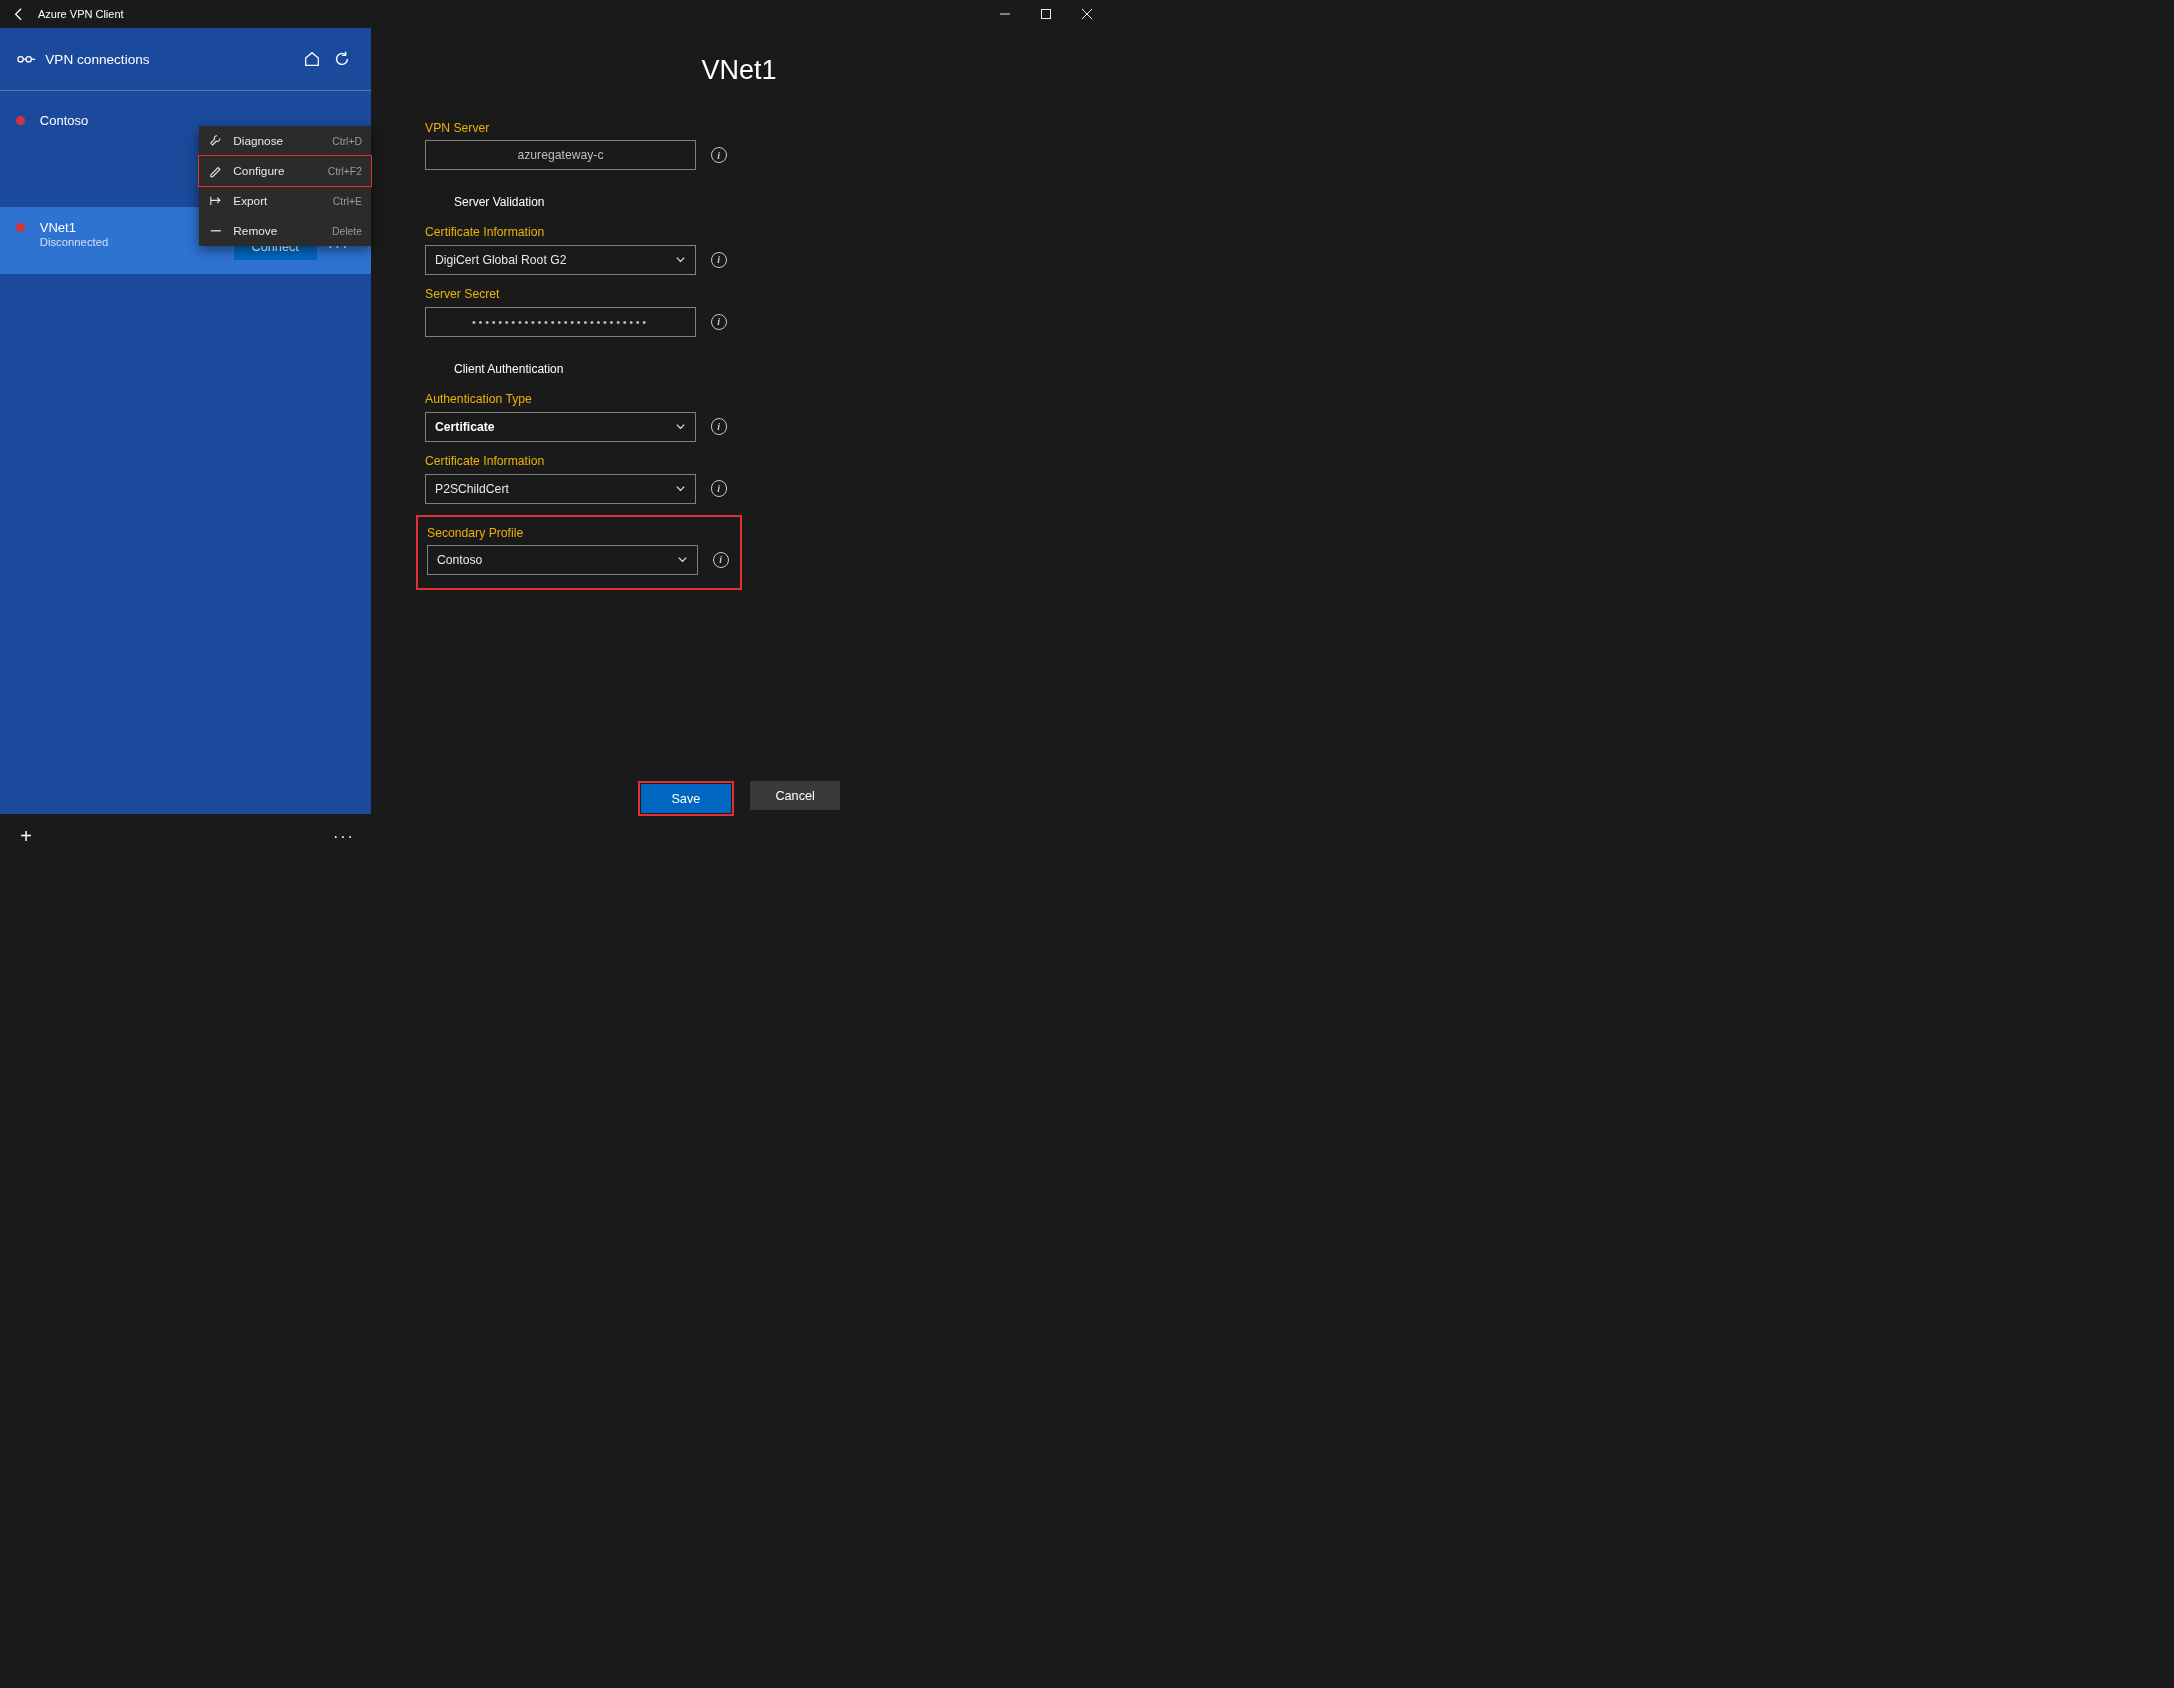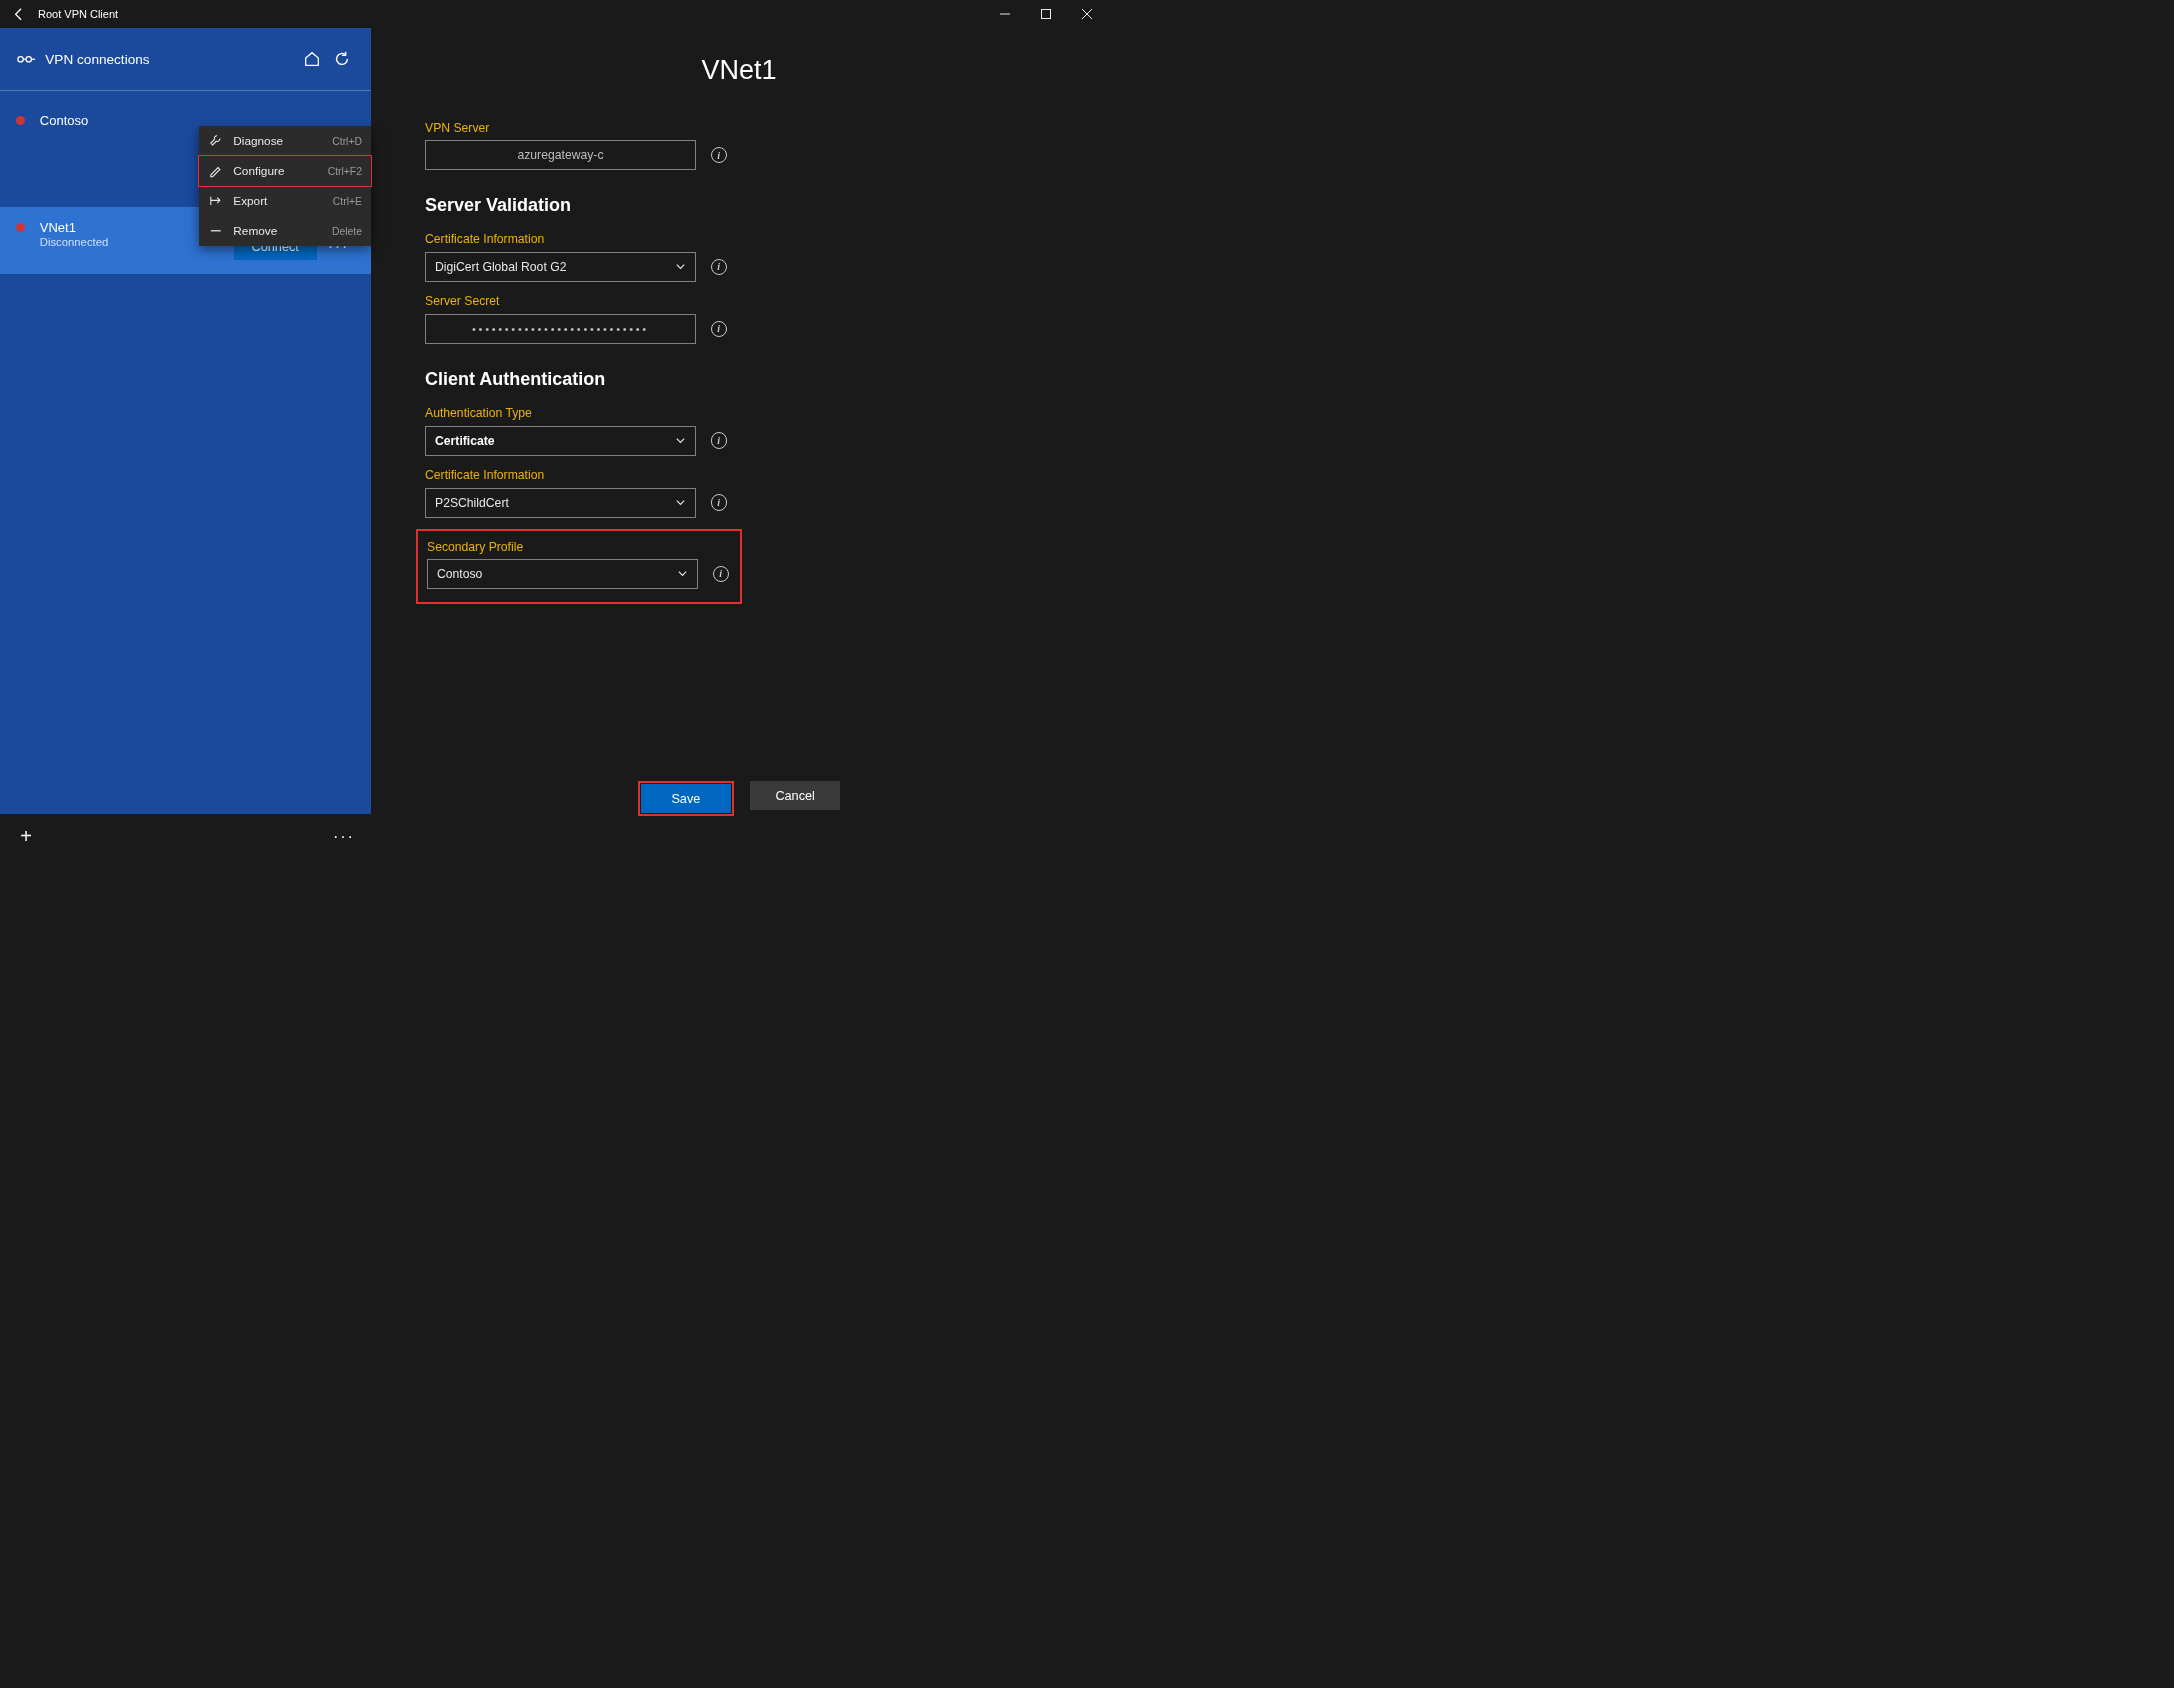--- a/index.html
+++ b/index.html
@@ -40,21 +40,21 @@
   .ctx-item.hl { outline: 1.8px solid #e03030; outline-offset:-0.9px; }
 
   .side-footer { margin-top:auto; height:45px; background:#1a1a1a; display:flex; align-items:center; padding:0 12.7px; }
   .side-footer .plus { color:#fff; font-size:20px; width:27px; text-align:center;}
   .side-footer .fdots { margin-left:auto; color:#fff; letter-spacing:1.8px; font-size:16.3px; padding:3.6px;}
 
   
   .main { flex:1; background:#1a1a1a; padding: 27px 54px 18px 54px; display:flex; flex-direction:column; }
   .main h1 { text-align:center; font-size:27px; font-weight:400; color:#fff; margin-bottom:22px; }
   .field-label { font-size:12.2px; color:#eab308; margin-bottom:5.4px; margin-top:12.7px; }
-  .section-label { font-size:18px; color:#fff; font-weight:700; margin-top:25px; margin-bottom:3.6px;}
+  .section-label { font-size:12px; color:#fff; font-weight:400; margin-top:25px; margin-bottom:3.6px;margin-left:29px;}
   .row { display:flex; align-items:center; gap:14.5px; }
   .control { width:271px; height:30px; background:#1a1a1a; border:0.9px solid #808080; color:#e8e8e8; font-size:12.2px; padding:0 9px; display:flex; align-items:center; position:relative;}
   .control.readonly { color:#bdbdbd;justify-content:center; }
   .control .chev { margin-left:auto; }
   .control.bold { font-weight:600; color:#fff; }
   .info { width:16.3px; height:16.3px; border:1.4px solid #c8c8c8; border-radius:50%; display:flex; align-items:center; justify-content:center; font-size:10px; font-style:italic; font-family:serif; color:#c8c8c8; font-weight:bold;}
   .secret-dots { letter-spacing:2.7px; font-size:11px; }
 
   .highlight-box { border:2.7px solid #e03030; padding: 5.4px 9px 12.7px 9px; margin-left:-9px; margin-right:-14.5px; width: 326px; margin-top:11px;}
   .highlight-box .field-label { margin-top:3.6px; }
@@ -70,21 +70,21 @@
 </style>
 </head>
 <body>
 
 <div class="titlebar">
   <div class="back">
     <svg width="14.5" height="14.5" viewBox="0 0 16 16" fill="none">
         <path d="M10 2 L4 8 L10 14" stroke="#fff" stroke-width="1.4"></path>
       </svg>
   </div>
-  <div class="title">Root VPN Client</div>
+  <div class="title">Azure VPN Client</div>
   <div class="win-controls">
     <div class="win-btn">
       <svg width="10" height="10" viewBox="0 0 11 11">
           <line x1="0" y1="5.5" x2="11" y2="5.5" stroke="#fff" stroke-width="1"></line>
         </svg>
     </div>
     <div class="win-btn">
       <svg width="10" height="10" viewBox="0 0 11 11">
           <rect x="0.5" y="0.5" width="10" height="10" stroke="#fff" fill="none" stroke-width="1"></rect>
         </svg>

